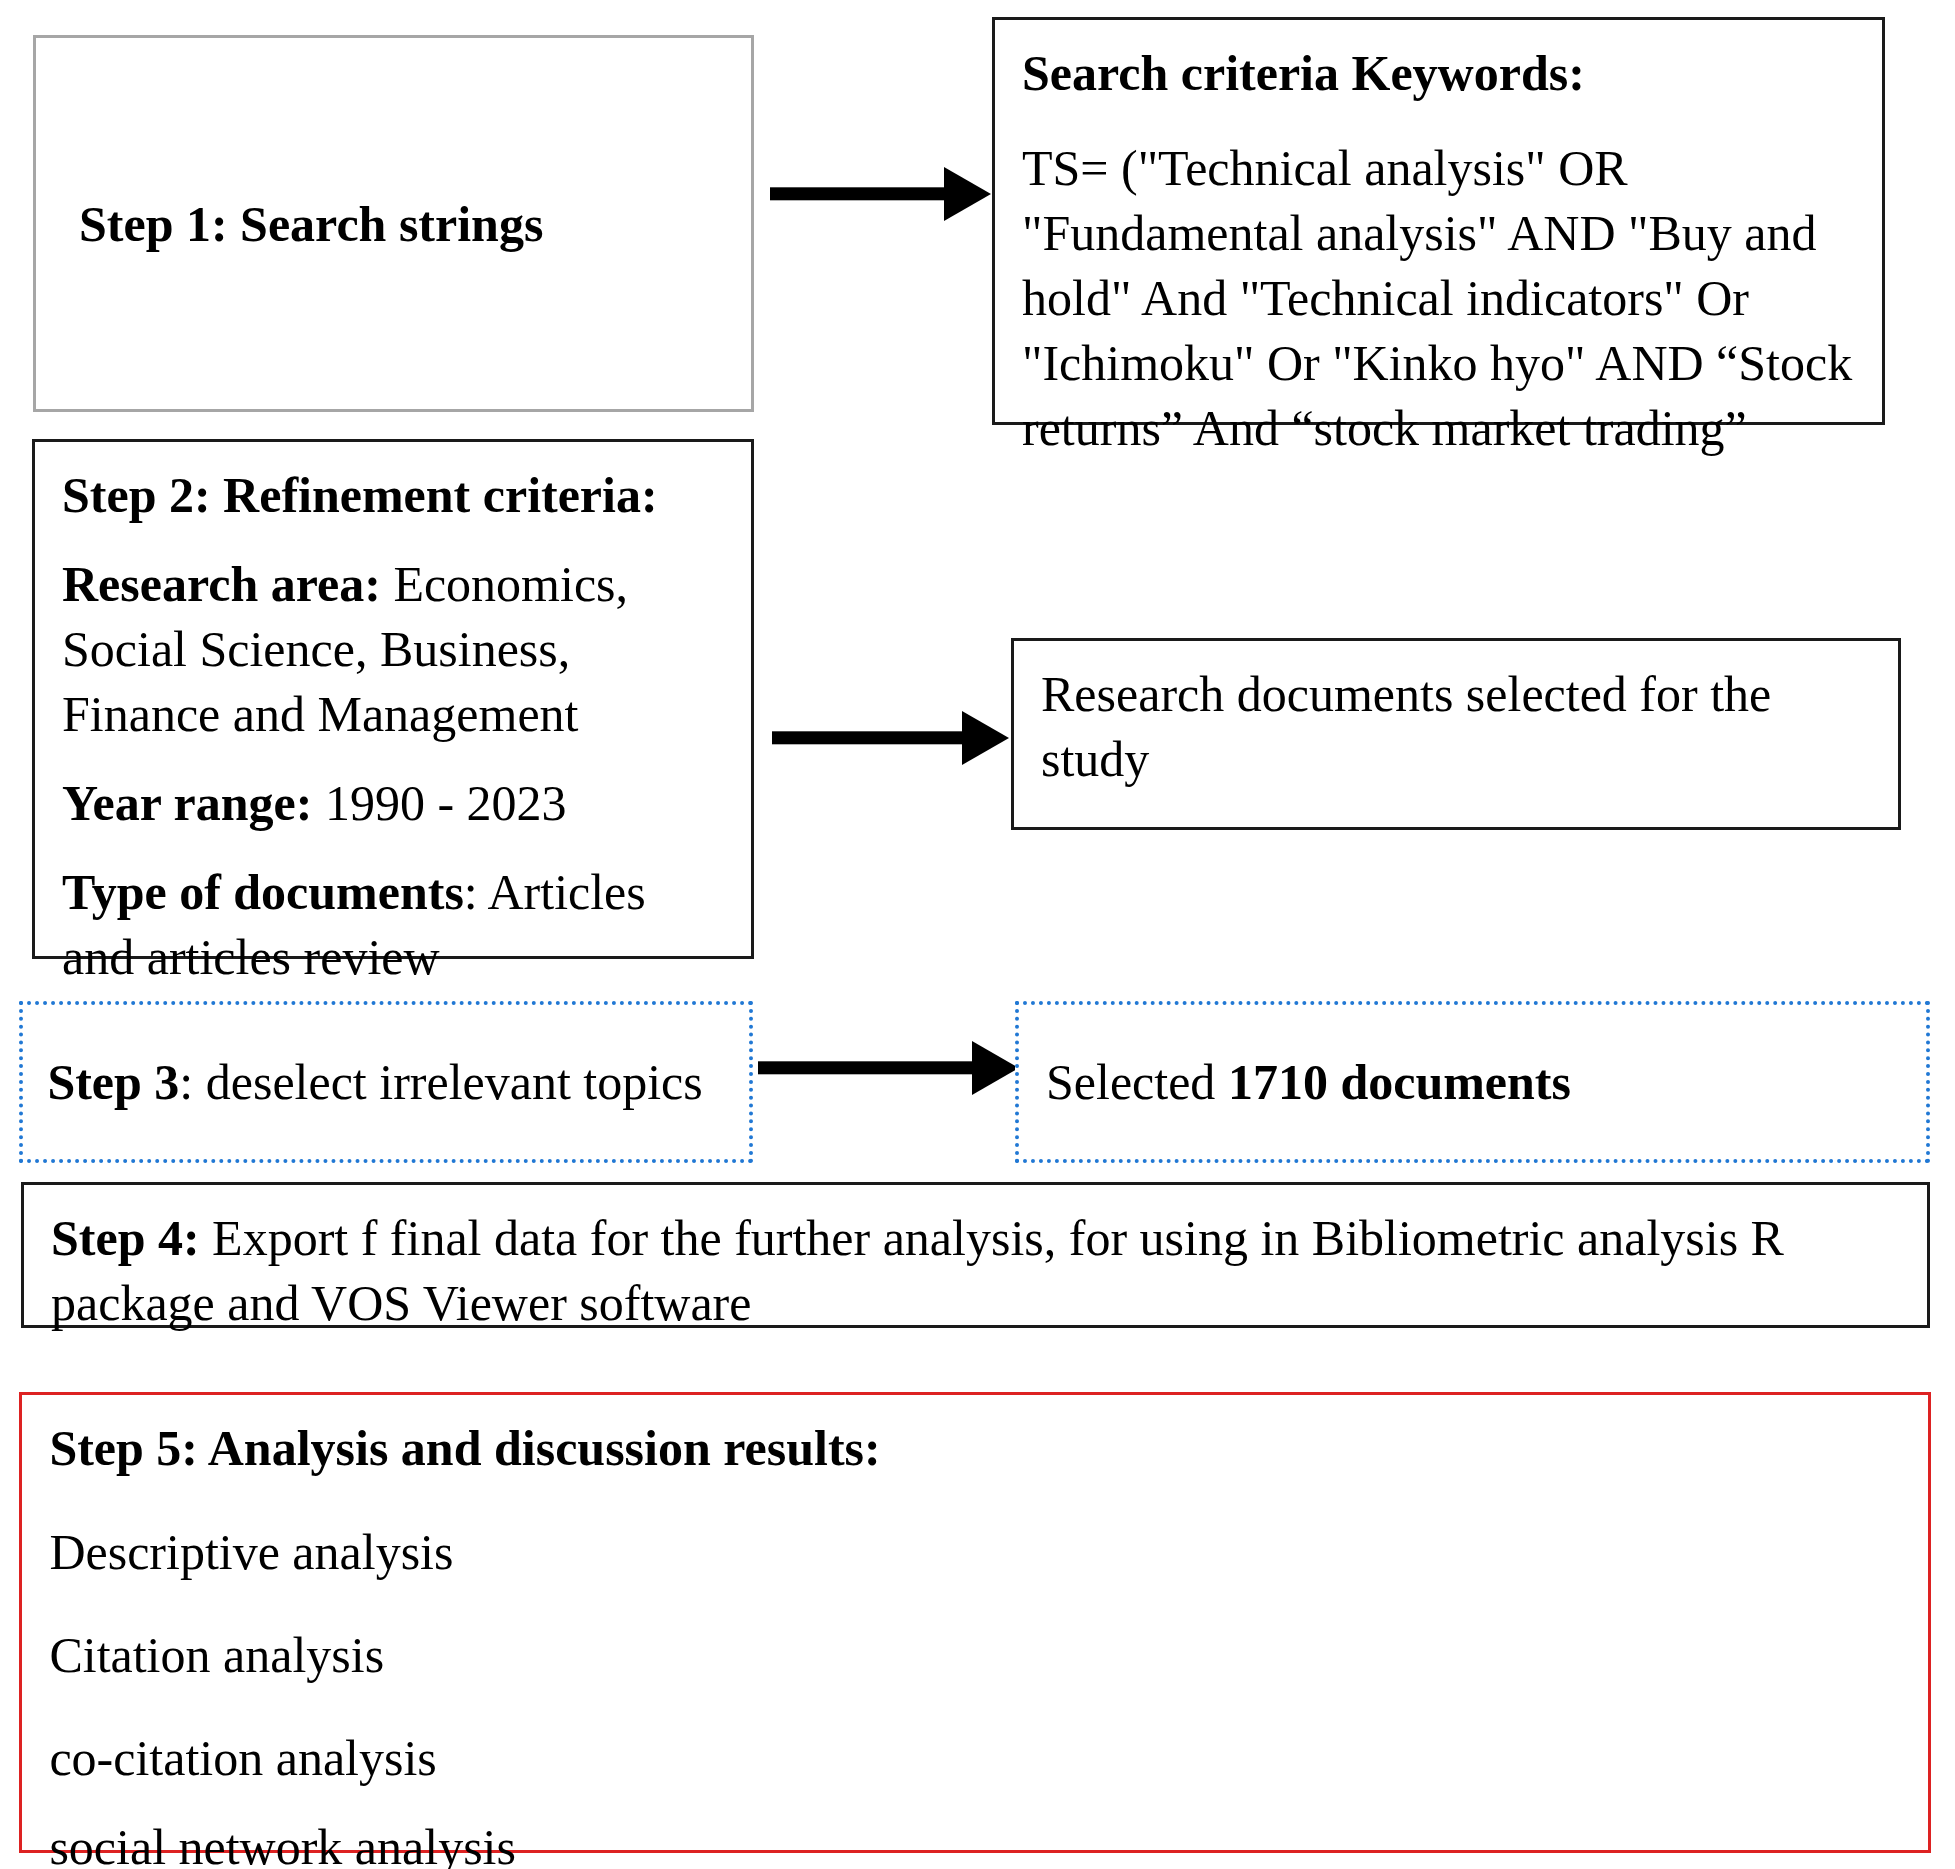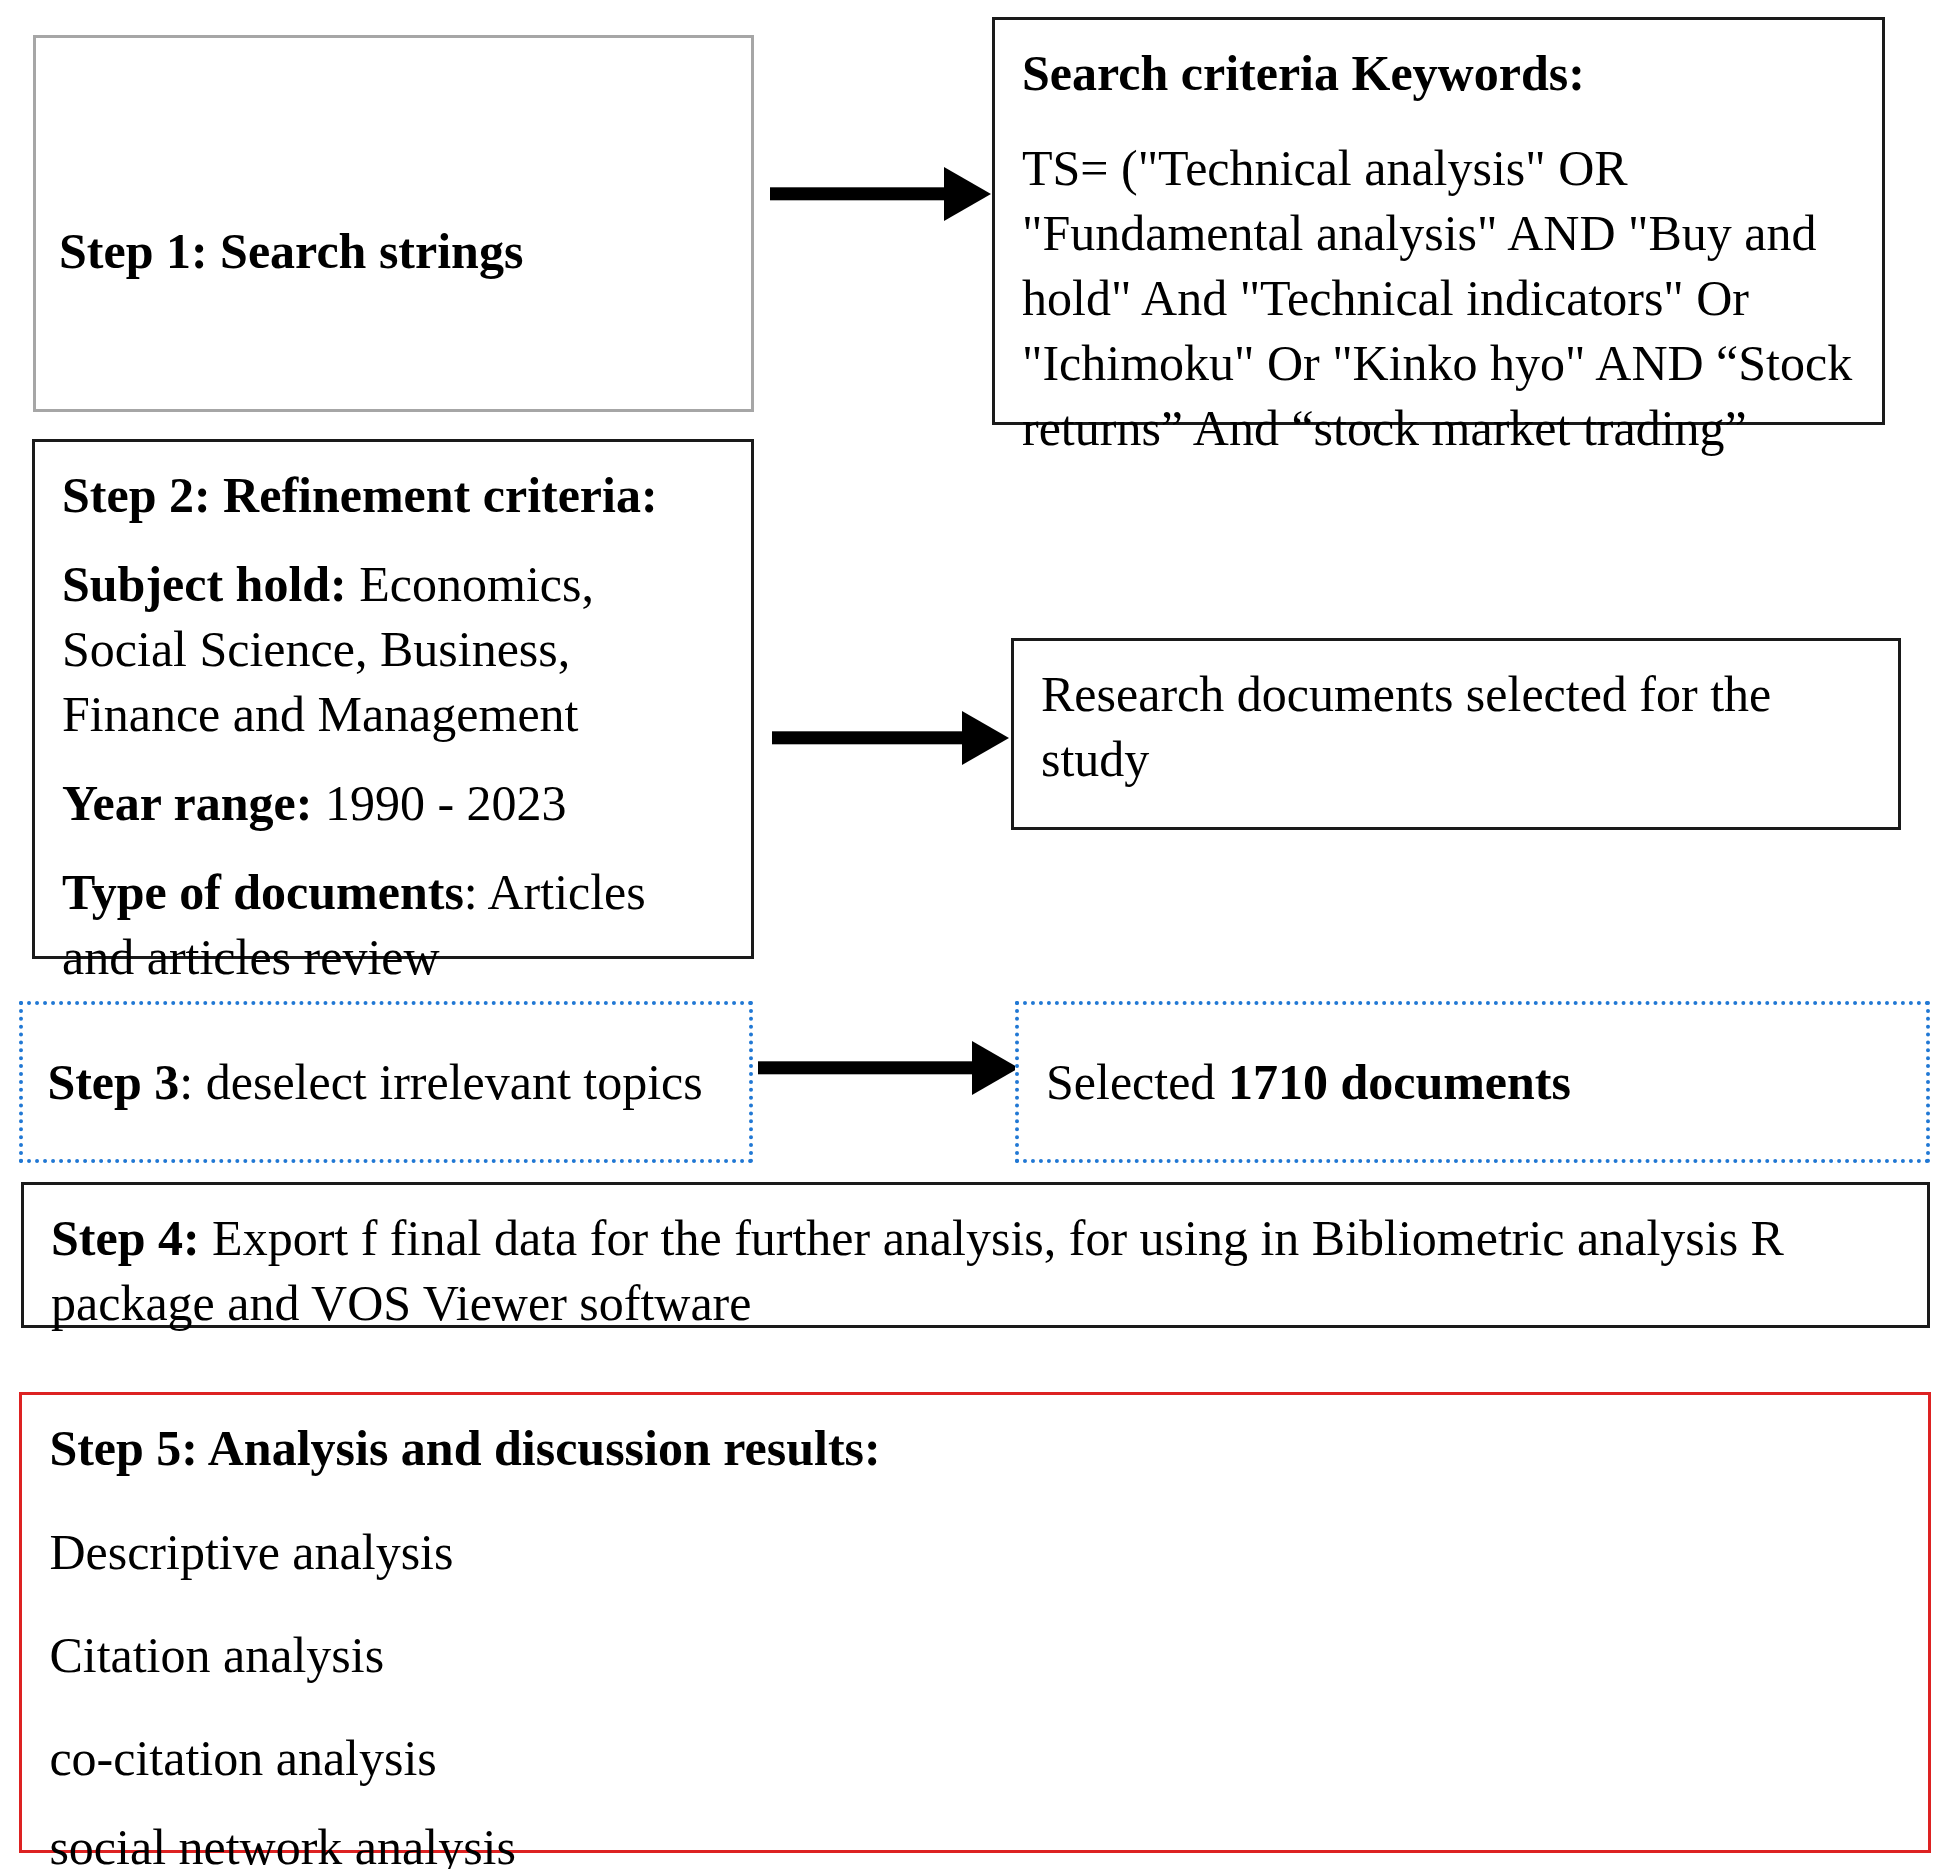--- a/index.html
+++ b/index.html
@@ -70,39 +70,39 @@
     top: 50%;
     transform: translateY(-50%);
   }
 </style>
 </head>
 <body>
 
 <div id="canvas">
 
   <div class="box border-gray" style="left:33px; top:35px; width:721px; height:377px;">
-    <div class="v-center" style="padding:0 23px;margin-top:27px;">
+    <div class="v-center" style="padding:0 43px;">
       <div class="line b">Step 1: Search strings</div>
     </div>
   </div>
 
   <div class="arrow" style="left:770px; top:194px; width:221px;">
     <div class="shaft" style="width:177px;"></div>
     <div class="head" style="left:174px;"></div>
   </div>
 
   <div class="box border-black pad" style="left:992px; top:17px; width:893px; height:408px;">
     <div class="line b" style="margin-bottom:30px;">Search criteria Keywords:</div>
     <div class="line">TS= ("Technical analysis" OR "Fundamental analysis" AND "Buy and hold" And "Technical indicators" Or "Ichimoku" Or "Kinko hyo" AND “Stock returns” And “stock market trading”</div>
   </div>
 
   <div class="box border-black pad" style="left:32px; top:439px; width:722px; height:520px;">
     <div class="line b">Step 2: Refinement criteria:</div>
 
-    <div class="line"><span class="b">Subject hold:</span><span> Economics, Social Science, Business, Finance and Management</span></div>
+    <div class="line"><span class="b">Research area:</span><span> Economics, Social Science, Business, Finance and Management</span></div>
 
     <div class="line"><span class="b">Year range:</span><span> 1990 - 2023</span></div>
 
     <div class="line"><span class="b">Type of documents</span><span>: Articles and articles review</span></div>
   </div>
 
   <div class="arrow" style="left:772px; top:738px; width:238px;">
     <div class="shaft" style="width:193px;"></div>
     <div class="head" style="left:190px;"></div>
   </div>

